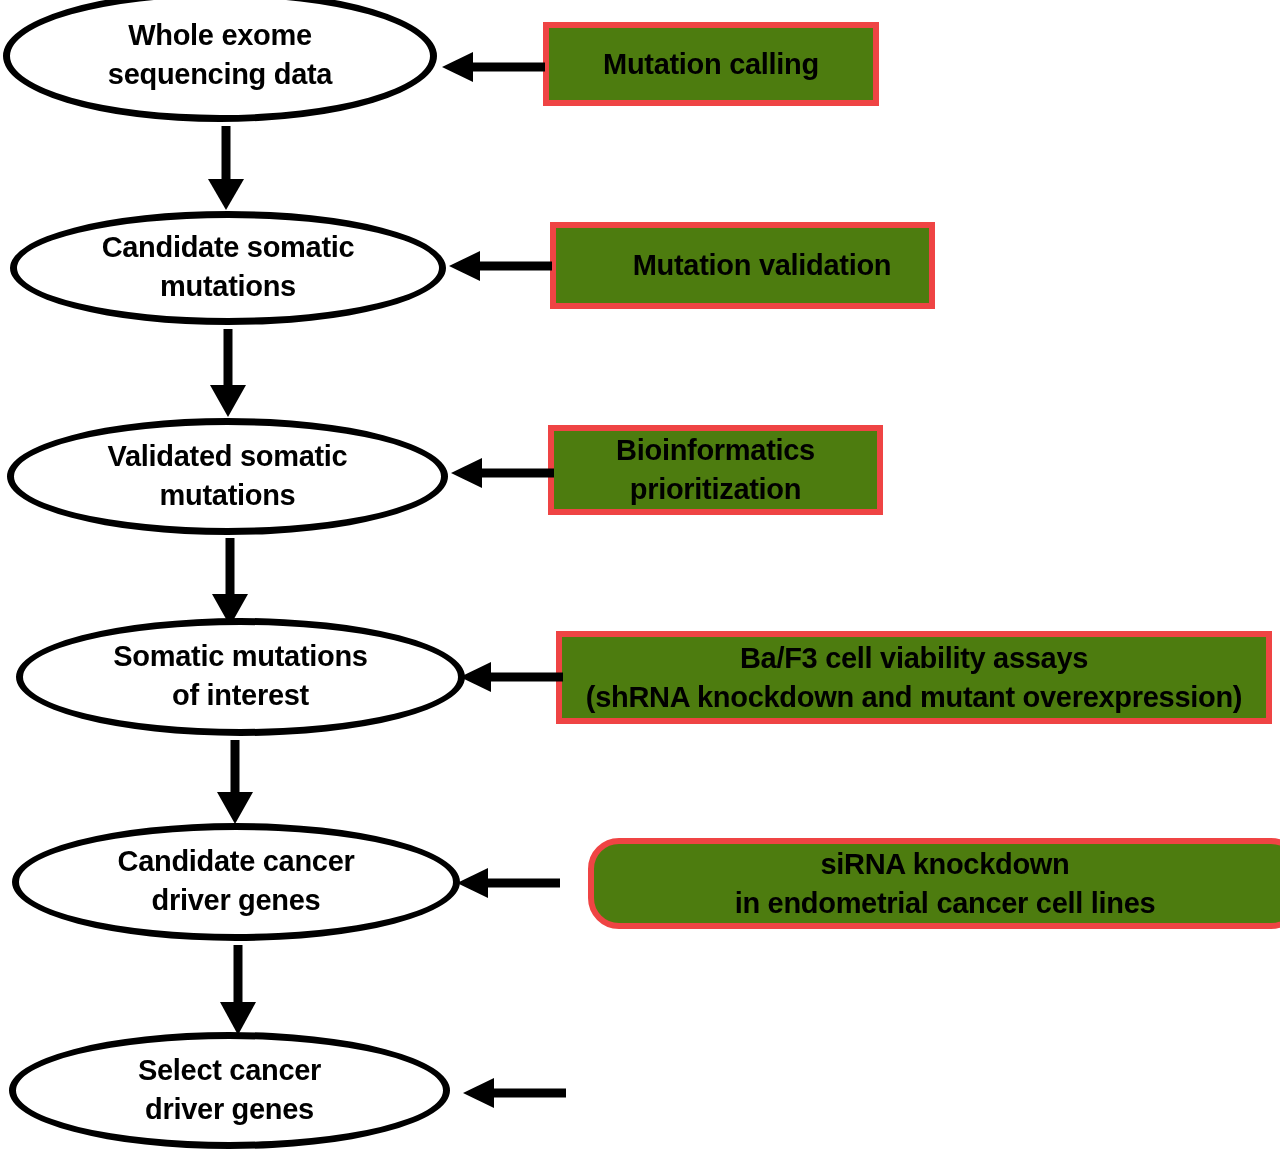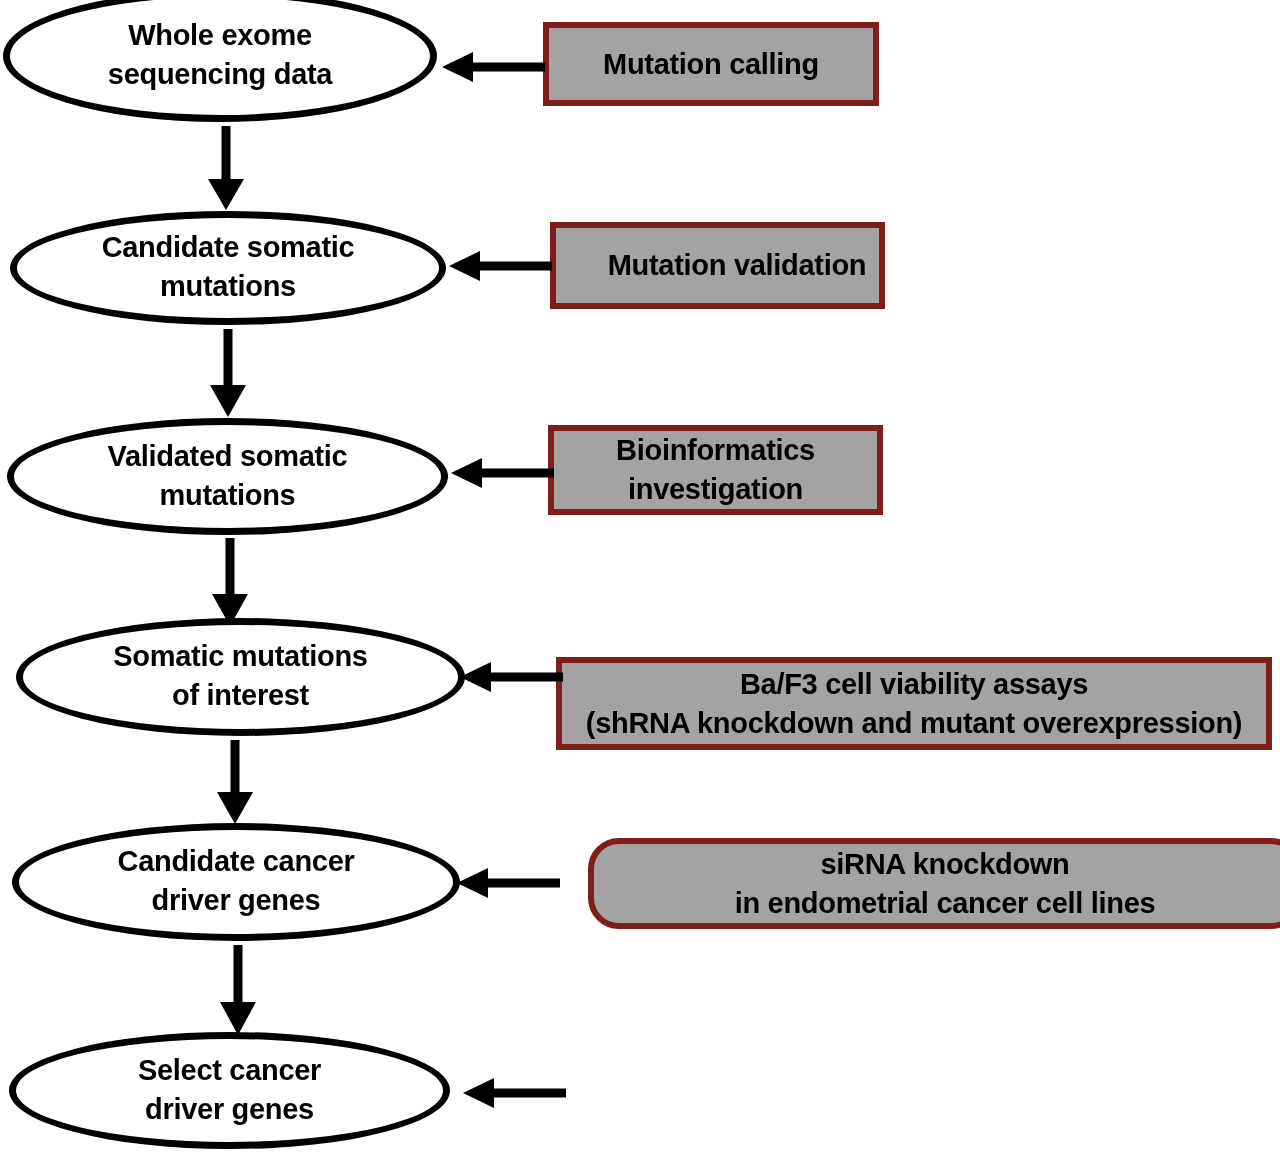--- a/index.html
+++ b/index.html
@@ -34,22 +34,22 @@
     background: #ffffff;
   }
   .ellipse .node-label {
     font-weight: 700;
     font-size: 29px;
     line-height: 1.33;
     letter-spacing: -0.3px;
     padding-bottom: 2px;
   }
   .rect {
-    border: 6px solid #7f1d1d;
-    background: #a3a3a3;
+    border: 6px solid #ef4444;
+    background: #4d7c0f;
   }
   .rect .node-label {
     font-weight: 700;
     font-size: 29px;
     line-height: 1.33;
     letter-spacing: -0.3px;
   }
   .node-label {
     white-space: pre-line;
     display: block;
@@ -88,21 +88,21 @@
       <line x1="23" y1="0" x2="23" y2="58" stroke="#000" stroke-width="9"></line>
       <polygon points="23,84 5,53 41,53" fill="#000"></polygon>
     </svg>
   </div>
 
   <div class="node ellipse" style="left:10px; top:211px; width:436px; height:114px;">
     <span class="node-label">Candidate somatic
 mutations</span>
   </div>
 
-  <div class="node rect" style="left:550px; top:222px; width:335px; height:87px;padding-left:39px;">
+  <div class="node rect" style="left:550px; top:222px; width:385px; height:87px;padding-left:39px;">
     <span class="node-label">Mutation validation</span>
   </div>
 
   <div class="arrow" style="left:444px; top:249px; width:108px; height:34px;">
     <svg width="108" height="34" viewBox="0 0 108 34">
       <line x1="108" y1="17" x2="33" y2="17" stroke="#000" stroke-width="9"></line>
       <polygon points="5,17 36,2 36,32" fill="#000"></polygon>
     </svg>
   </div>
 
@@ -113,21 +113,21 @@
     </svg>
   </div>
 
   <div class="node ellipse" style="left:7px; top:418px; width:441px; height:117px;">
     <span class="node-label">Validated somatic
 mutations</span>
   </div>
 
   <div class="node rect" style="left:548px; top:425px; width:335px; height:90px;">
     <span class="node-label">Bioinformatics
-investigation</span>
+prioritization</span>
   </div>
 
   <div class="arrow" style="left:446px; top:456px; width:108px; height:34px;">
     <svg width="108" height="34" viewBox="0 0 108 34">
       <line x1="108" y1="17" x2="33" y2="17" stroke="#000" stroke-width="9"></line>
       <polygon points="5,17 36,2 36,32" fill="#000"></polygon>
     </svg>
   </div>
 
   <div class="arrow" style="left:207px; top:538px; width:46px; height:90px;">
@@ -135,21 +135,21 @@
       <line x1="23" y1="0" x2="23" y2="61" stroke="#000" stroke-width="9"></line>
       <polygon points="23,88 5,56 41,56" fill="#000"></polygon>
     </svg>
   </div>
 
   <div class="node ellipse" style="left:16px; top:618px; width:449px; height:118px;text-align:center;">
     <span class="node-label">Somatic mutations
 of interest</span>
   </div>
 
-  <div class="node rect" style="left:556px; top:631px; width:716px; height:93px;margin-top:26px;">
+  <div class="node rect" style="left:556px; top:631px; width:716px; height:93px;">
     <span class="node-label">Ba/F3 cell viability assays
 (shRNA knockdown and mutant overexpression)</span>
   </div>
 
   <div class="arrow" style="left:455px; top:660px; width:108px; height:34px;">
     <svg width="108" height="34" viewBox="0 0 108 34">
       <line x1="108" y1="17" x2="33" y2="17" stroke="#000" stroke-width="9"></line>
       <polygon points="5,17 36,2 36,32" fill="#000"></polygon>
     </svg>
   </div>

